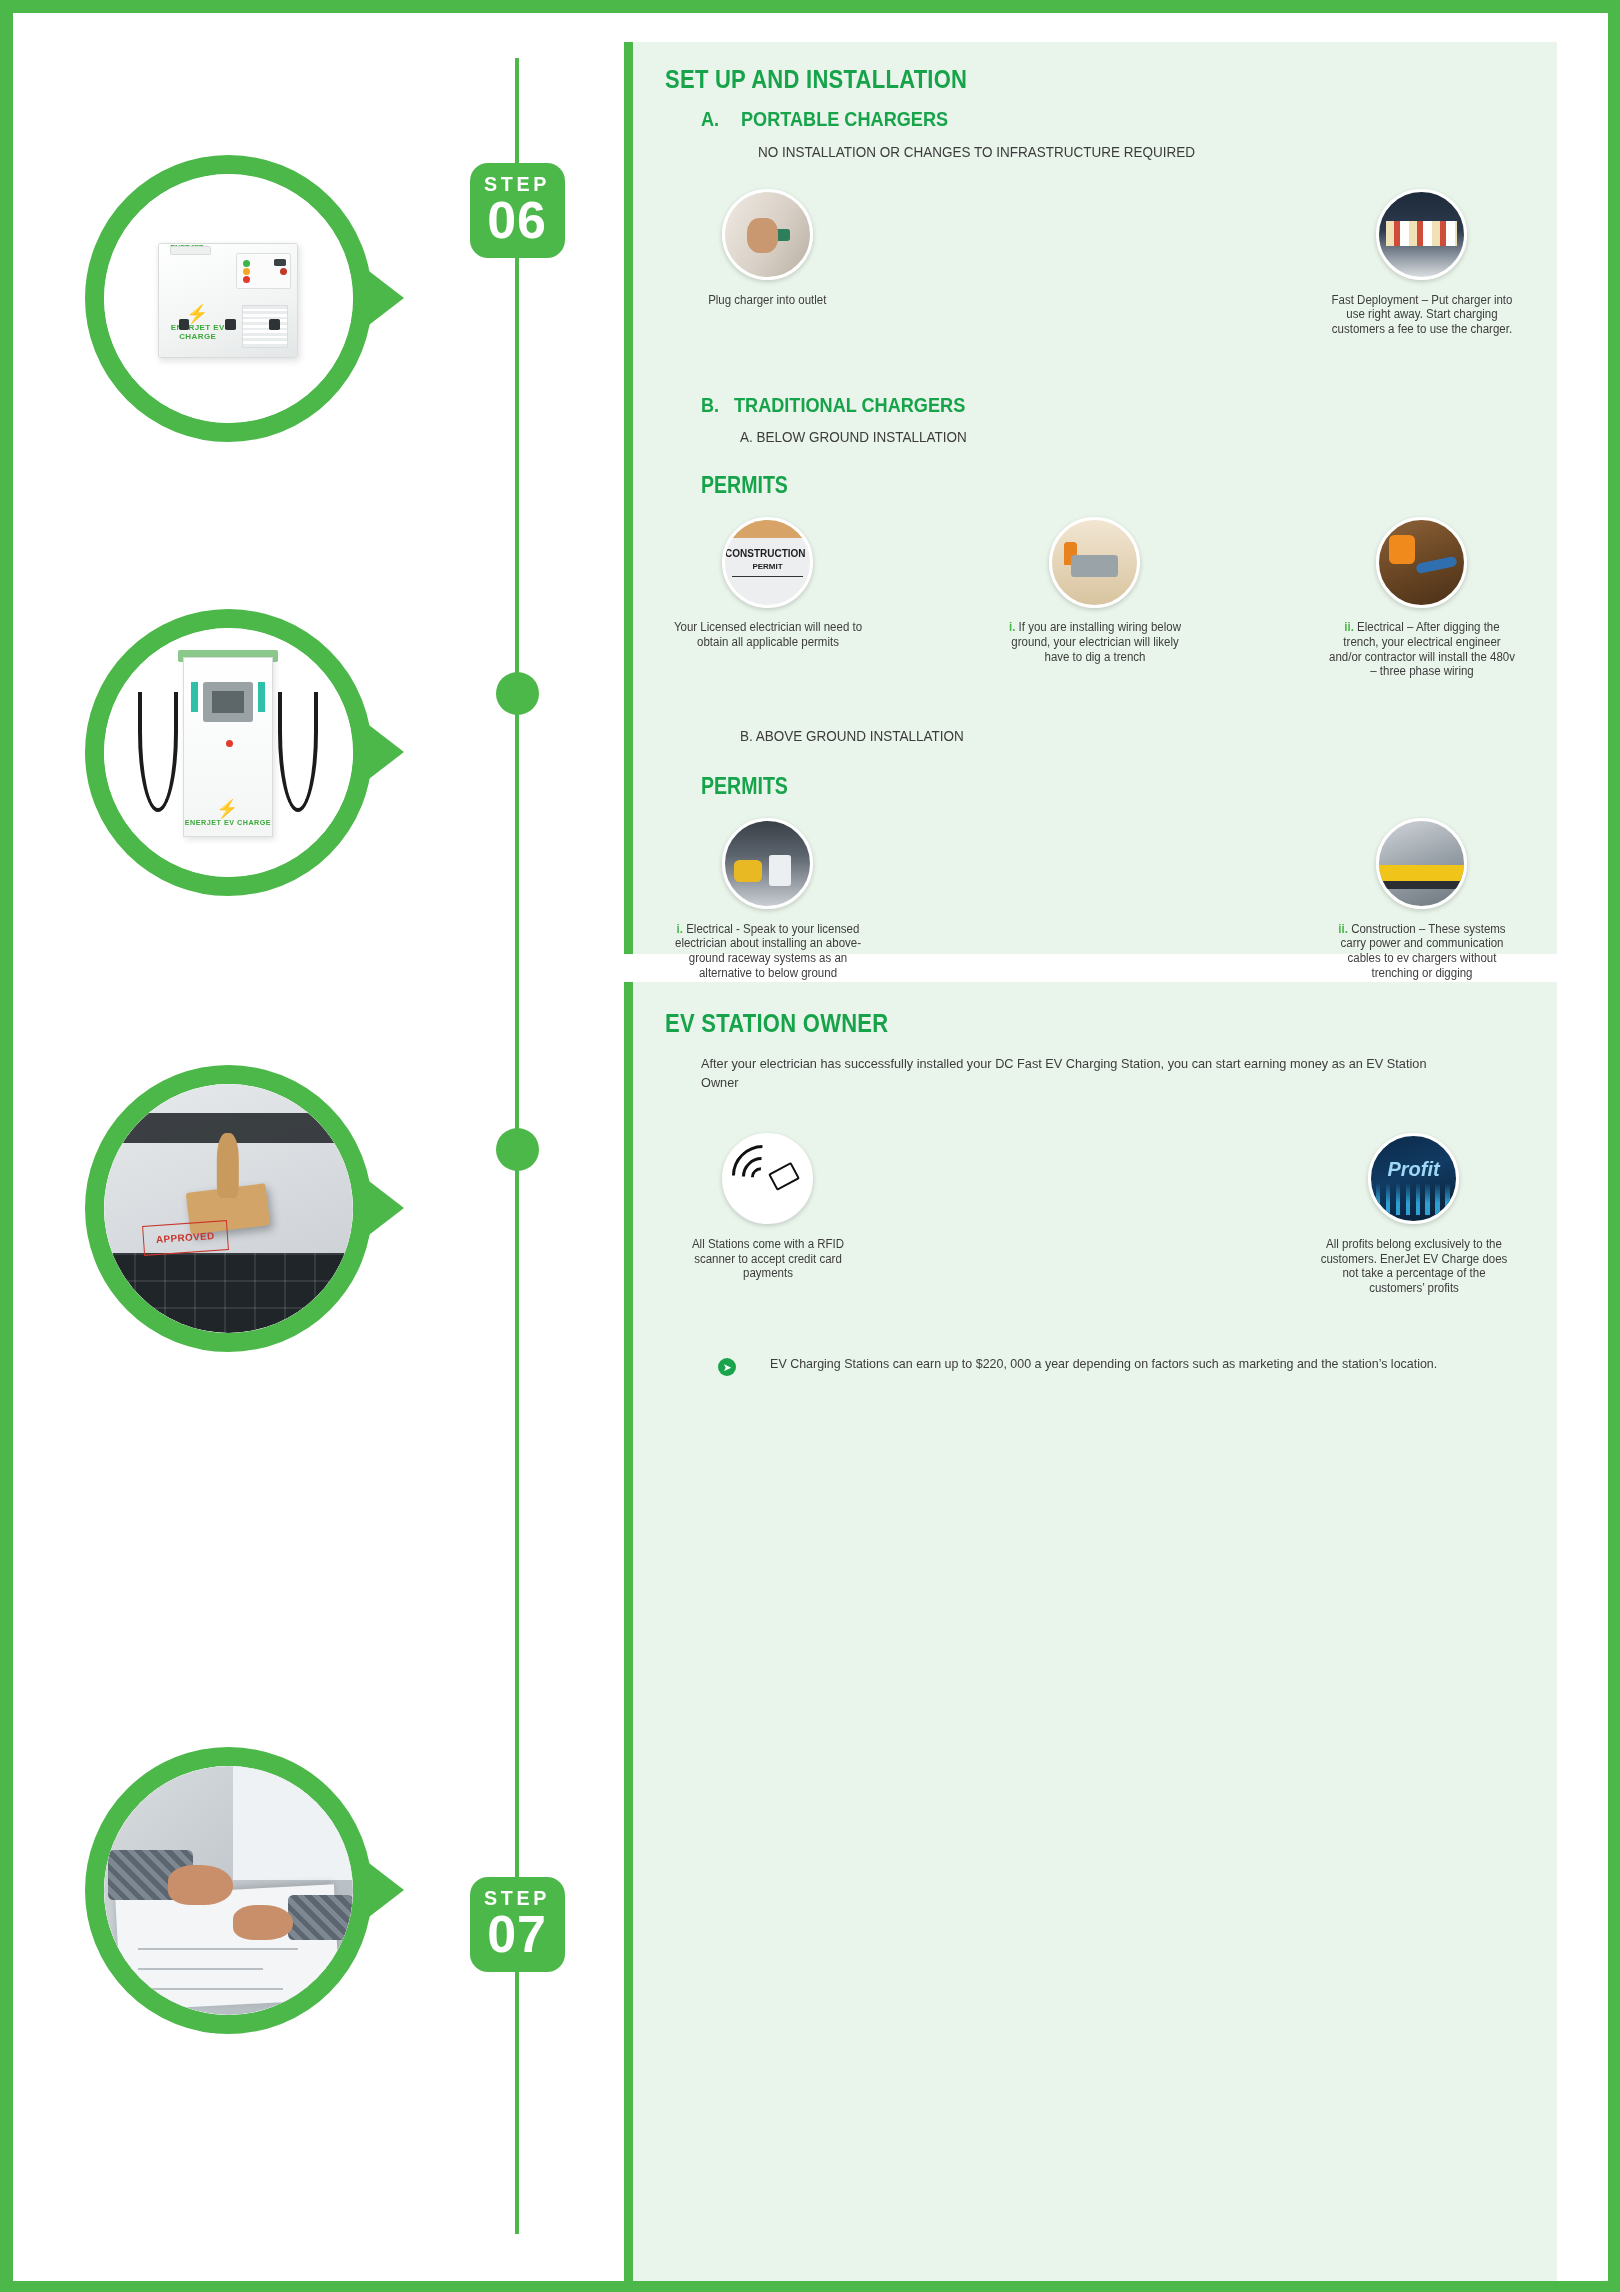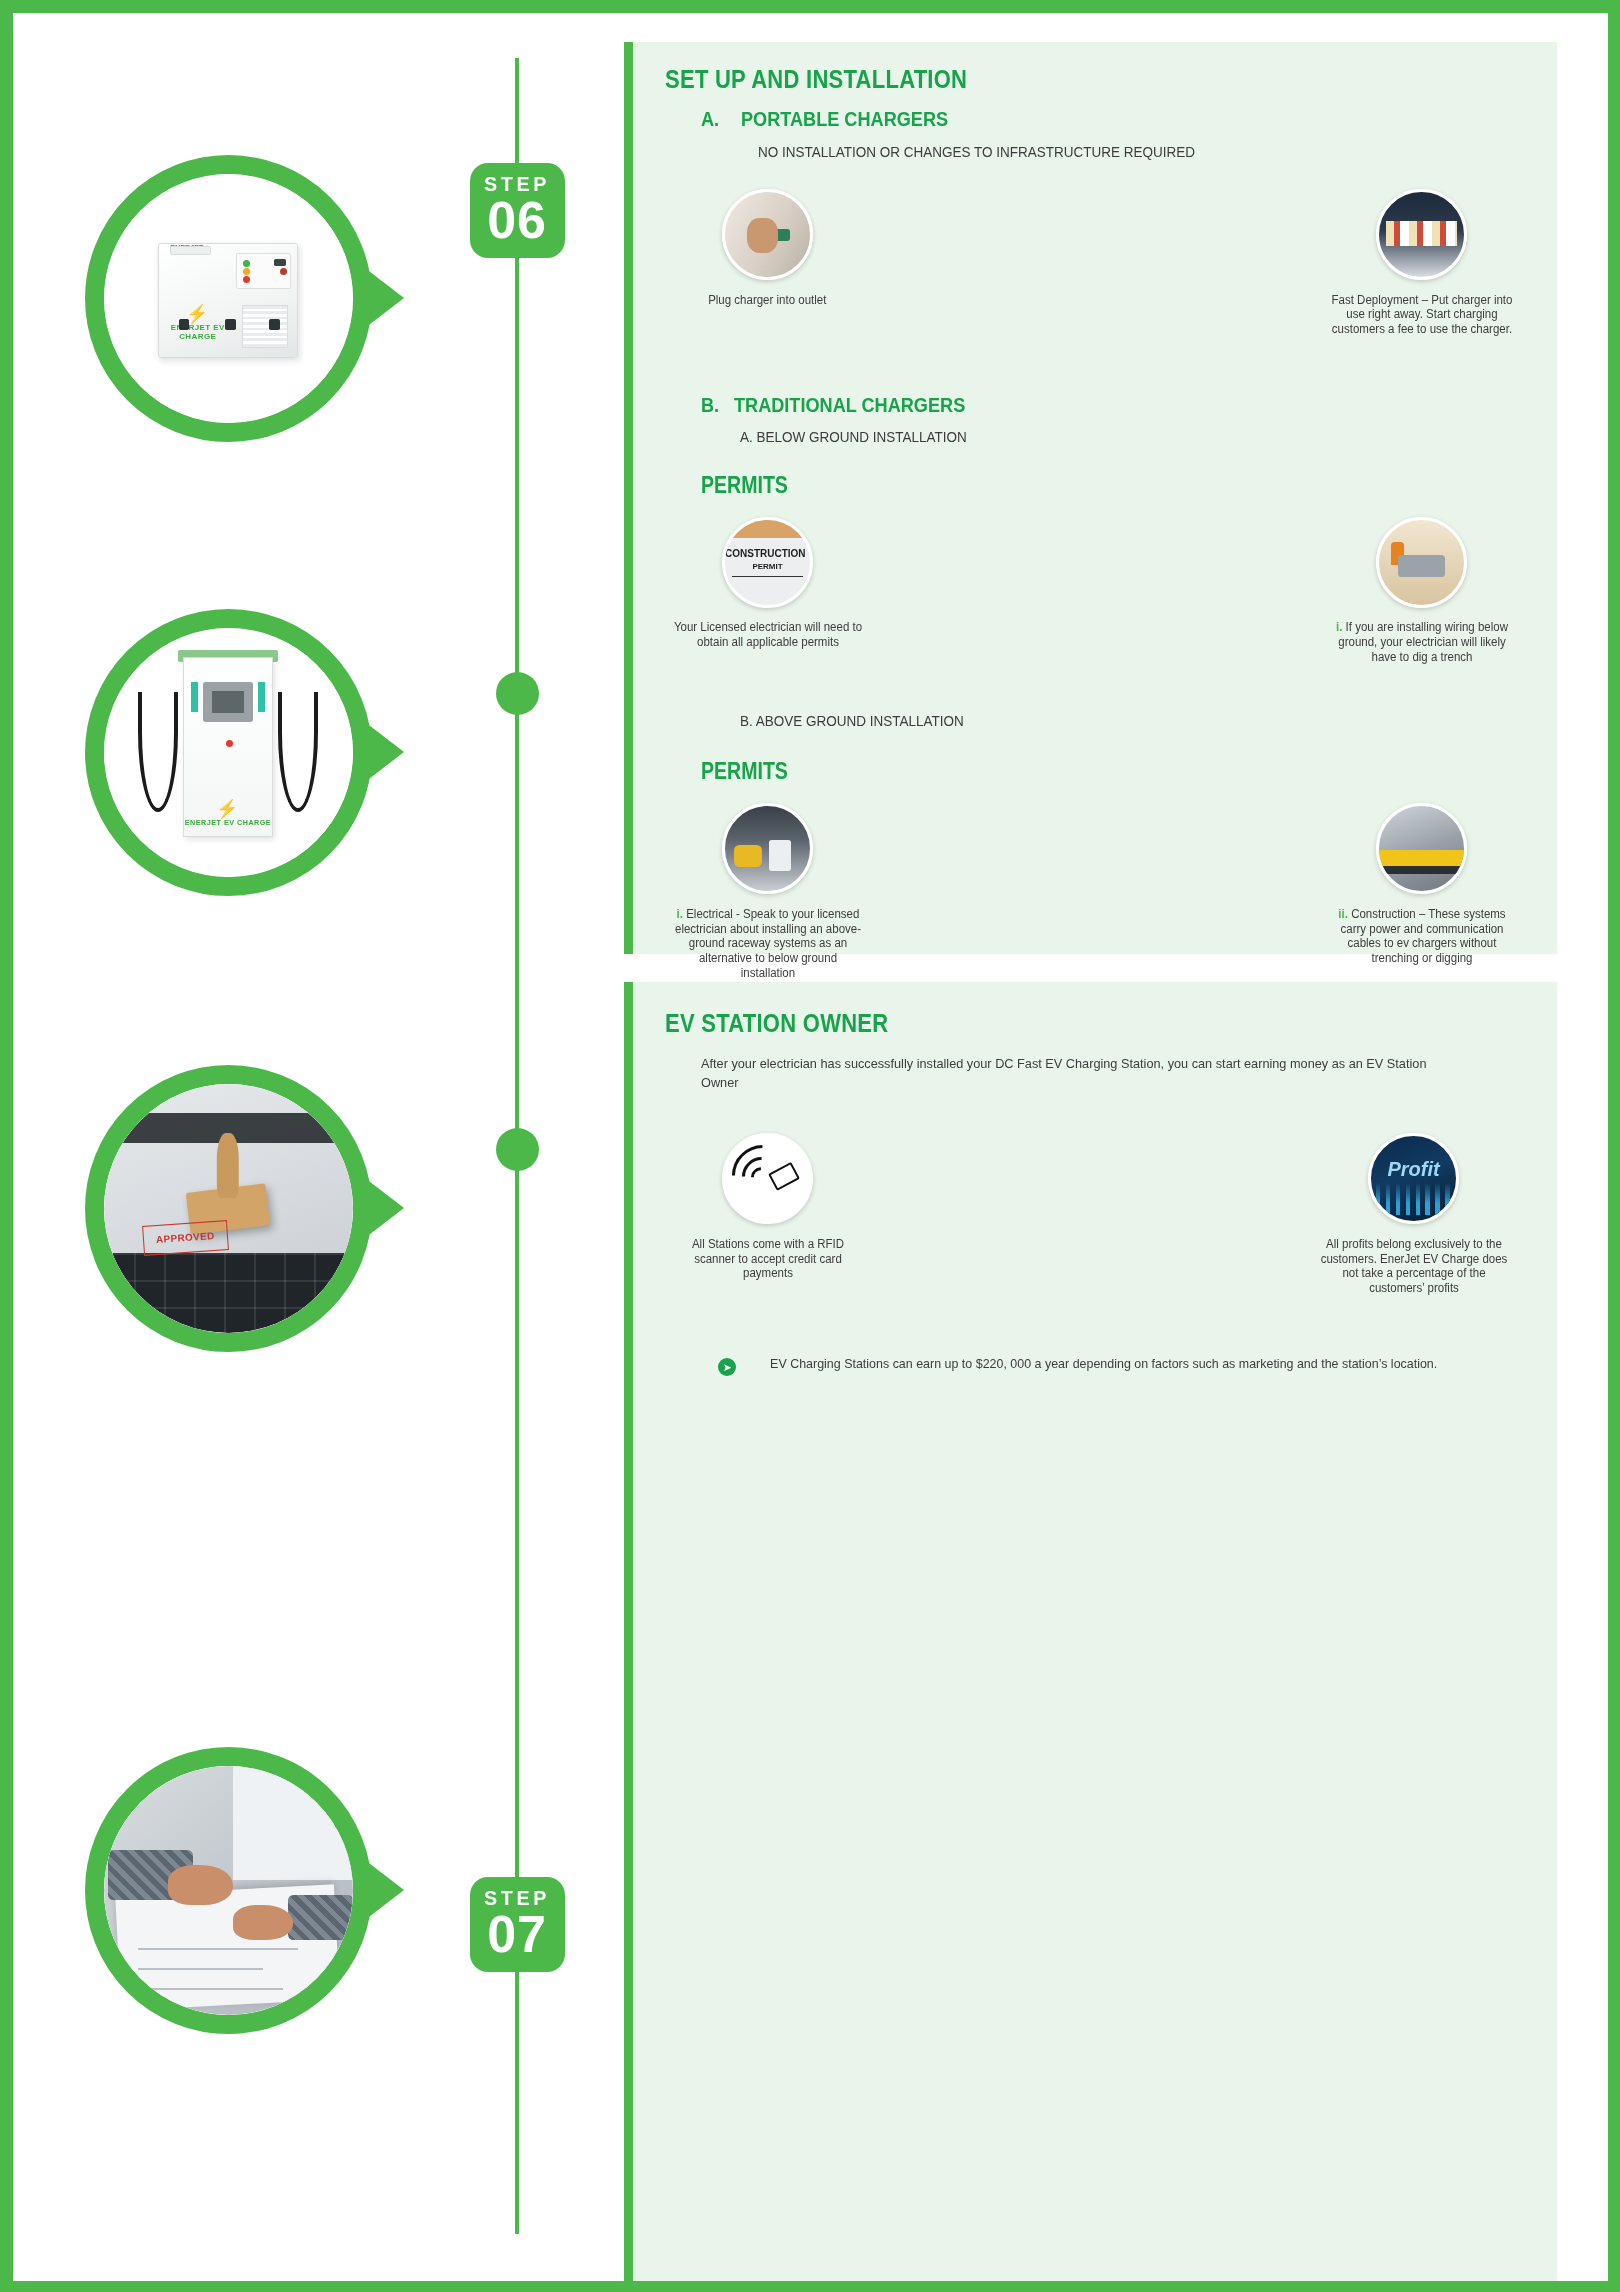--- a/index.html
+++ b/index.html
@@ -467,20 +467,24 @@
           <div class="pl1">CONSTRUCTION</div>
           <div class="pl2">PERMIT</div>
           <div class="prule"></div>
         </div>
         <div class="cap">Your Licensed electrician will need to obtain all applicable permits</div>
       </div>
       <div class="cell">
         <div class="thumb t-trench"></div>
         <div class="cap"><span class="mark">i.</span><span> If you are installing wiring below ground, your electrician will likely have to dig a trench</span></div>
       </div>
+      <div class="cell">
+        <div class="thumb t-dig"></div>
+        <div class="cap"><span class="mark">ii.</span><span> Electrical – After digging the trench, your electrical engineer and/or contractor will install the 480v – three phase wiring</span></div>
+      </div>
     </div>
 
     <div class="h3" style="margin-left:107px; margin-top:48px;">B. ABOVE GROUND INSTALLATION</div>
 
     <div class="permits" style="margin-left:68px; margin-top:29px;">PERMITS</div>
 
     <div class="triple" style="margin-top:18px">
       <div class="cell">
         <div class="thumb t-garage"></div>
         <div class="cap"><span class="mark">i.</span><span> Electrical -  Speak to your licensed electrician about installing an above-ground raceway systems as an alternative to below ground installation</span></div>

